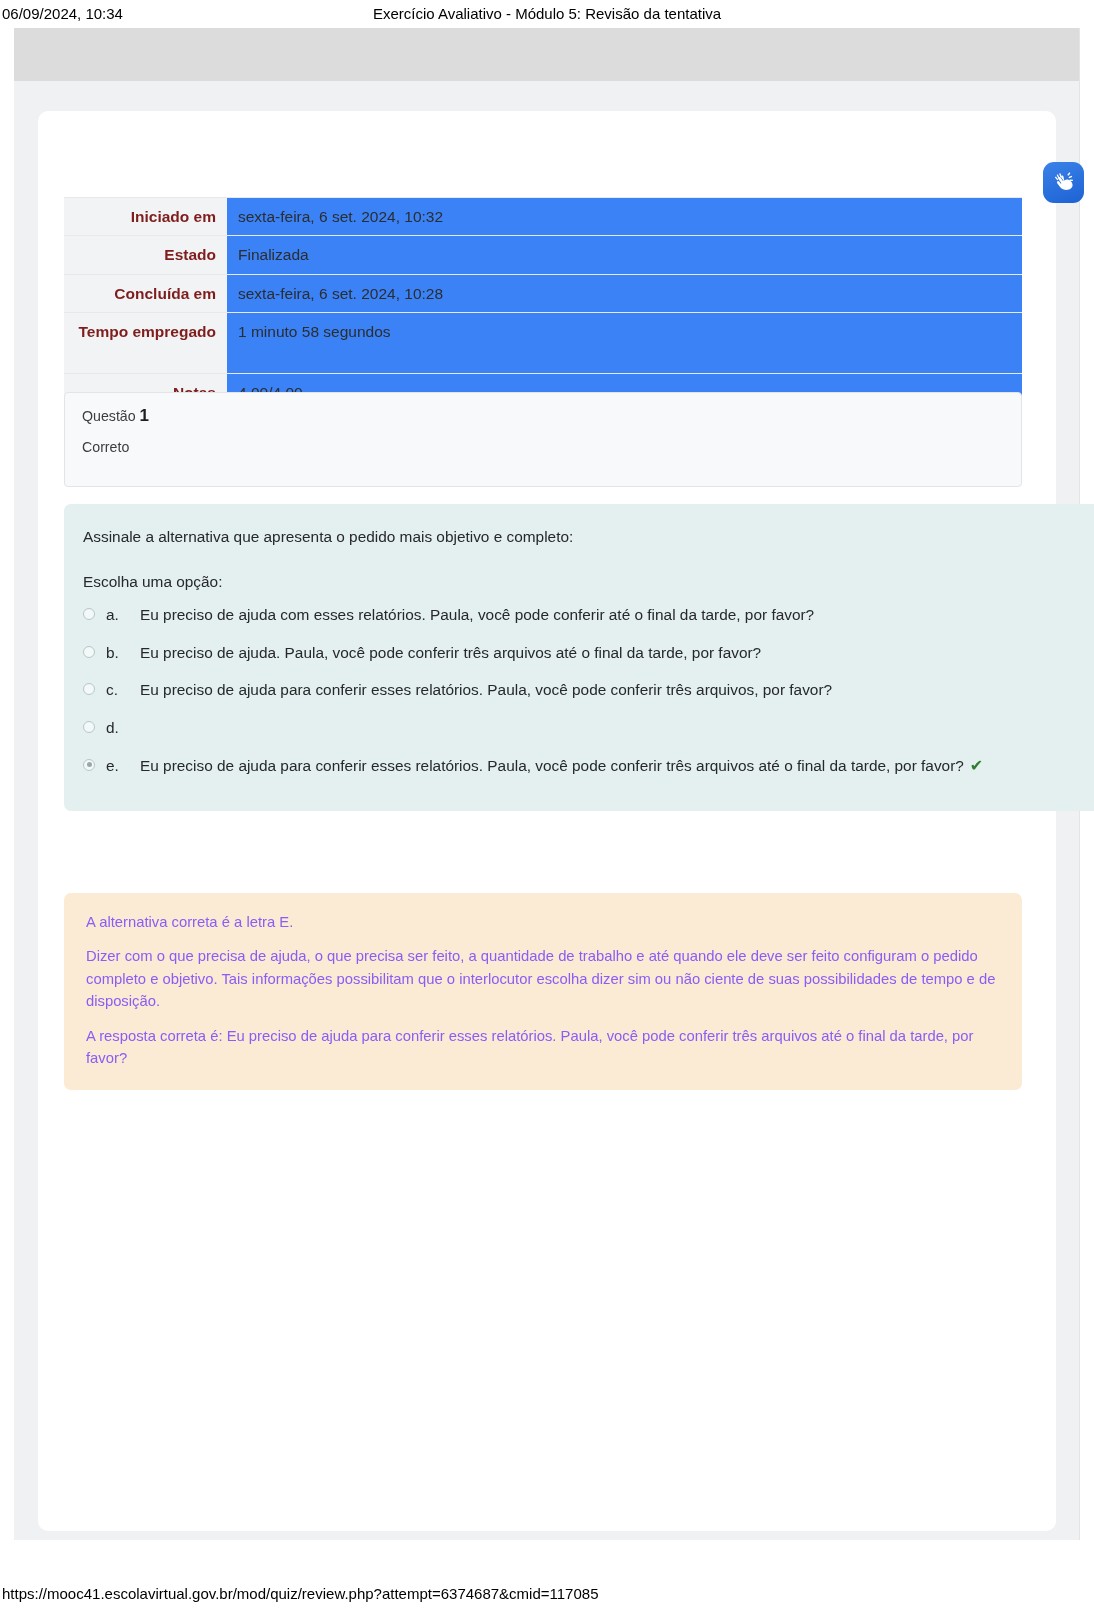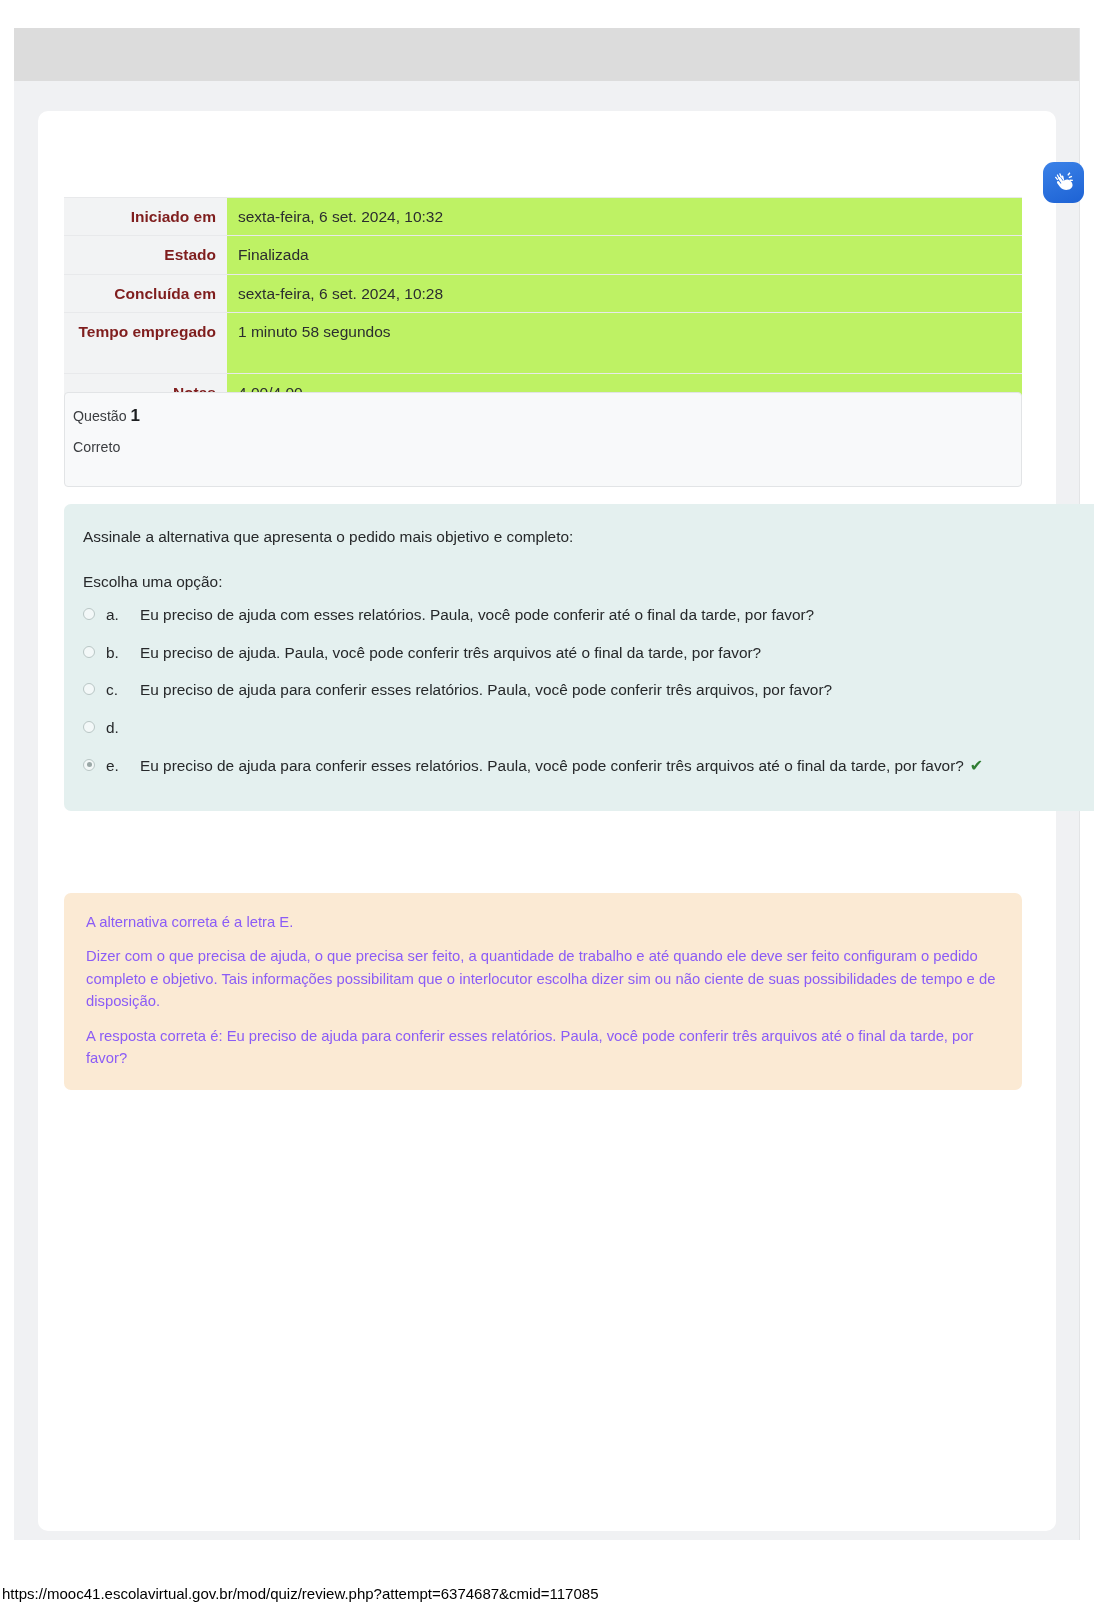--- a/index.html
+++ b/index.html
@@ -94,39 +94,39 @@
     background: #f2f3f4;
     text-align: right;
     font-weight: bold;
     padding: 7px 11px 7px 8px;
     vertical-align: top;
     line-height: 1.5;
     color: #7f1d1d;
     font-size: 15.5px;
   }
   .summary-table td {
-    background: #bef264;
+    background: #3b82f6;
     padding: 7px 8px 7px 11px;
     vertical-align: top;
     line-height: 1.5;
     font-weight: normal;
   }
   .summary-table td b { font-weight: bold; }
   .row-tempo th { padding-bottom: 30px; }
 
   
   .question-head {
     position: absolute;
     top: 281px; left: 26px;
     width: 958px;
     height: 95px;
     background: #f8f9fa;
     border: 1px solid #e2e4e6;
     border-radius: 4px;
-    padding: 13px 16px 0 8px;
+    padding: 13px 16px 0 17px;
     font-size: 14.2px;
     color: #3b3d40;
   }
   .q-no { font-size: 14.2px; margin-bottom: 13px; }
   .q-no b { font-size: 17px; font-weight: bold; color: #1d1f21; }
   .q-state { margin-bottom: 13px; }
   .q-mark { }
 
   
   .question-body {
@@ -203,20 +203,24 @@
     color: #000000;
   }
   .pf-url { position: absolute; left: 2px; top: 0; }
   .pf-page { position: absolute; right: 4px; top: 0; margin-top: 46px; }
 </style>
 </head>
 <body>
 
 <div class="page">
 
+  <div class="print-header">
+    <span class="ph-date">06/09/2024, 10:34</span>
+    <span class="ph-title">Exercício Avaliativo - Módulo 5: Revisão da tentativa</span>
+  </div>
 
   <div class="browser-body">
     <div class="navbar-band"></div>
 
     <div class="content-card">
 
       <table class="summary-table">
         <tbody>
           <tr>
             <th>Iniciado em</th>

